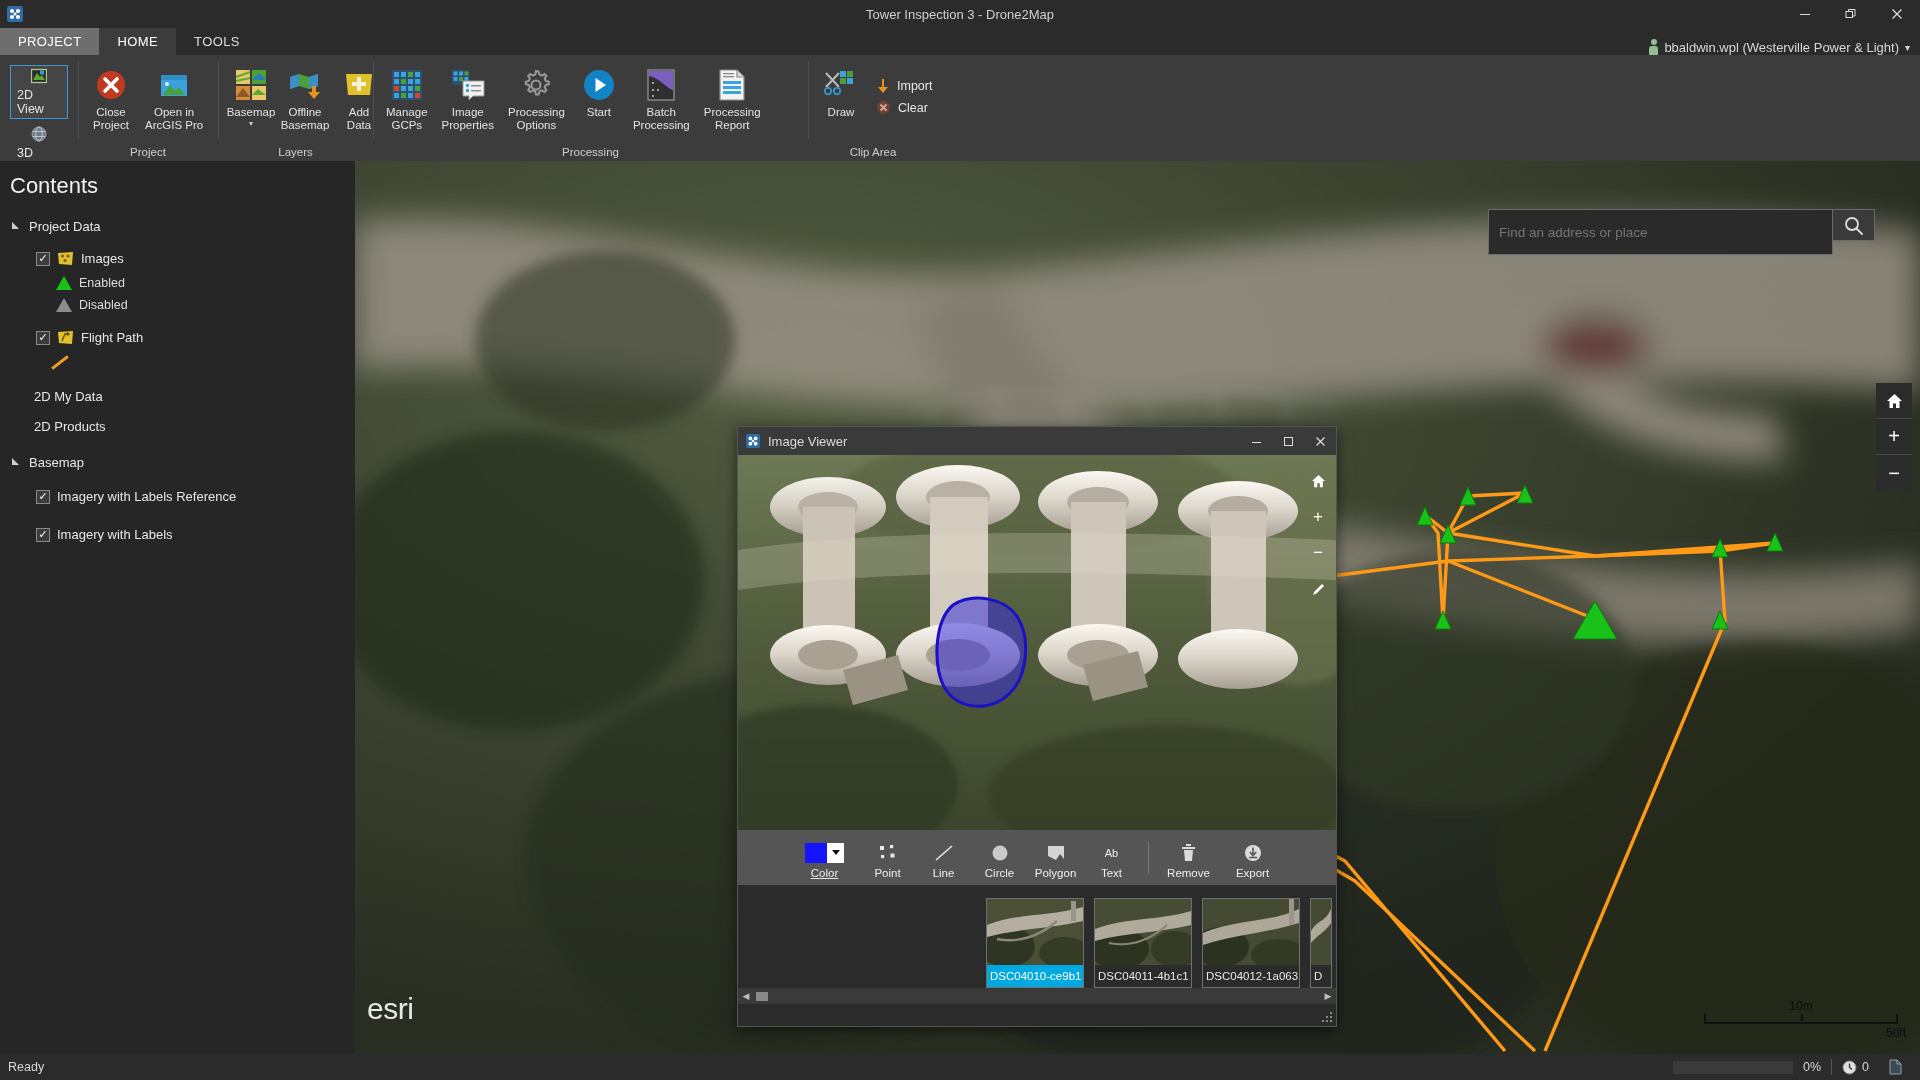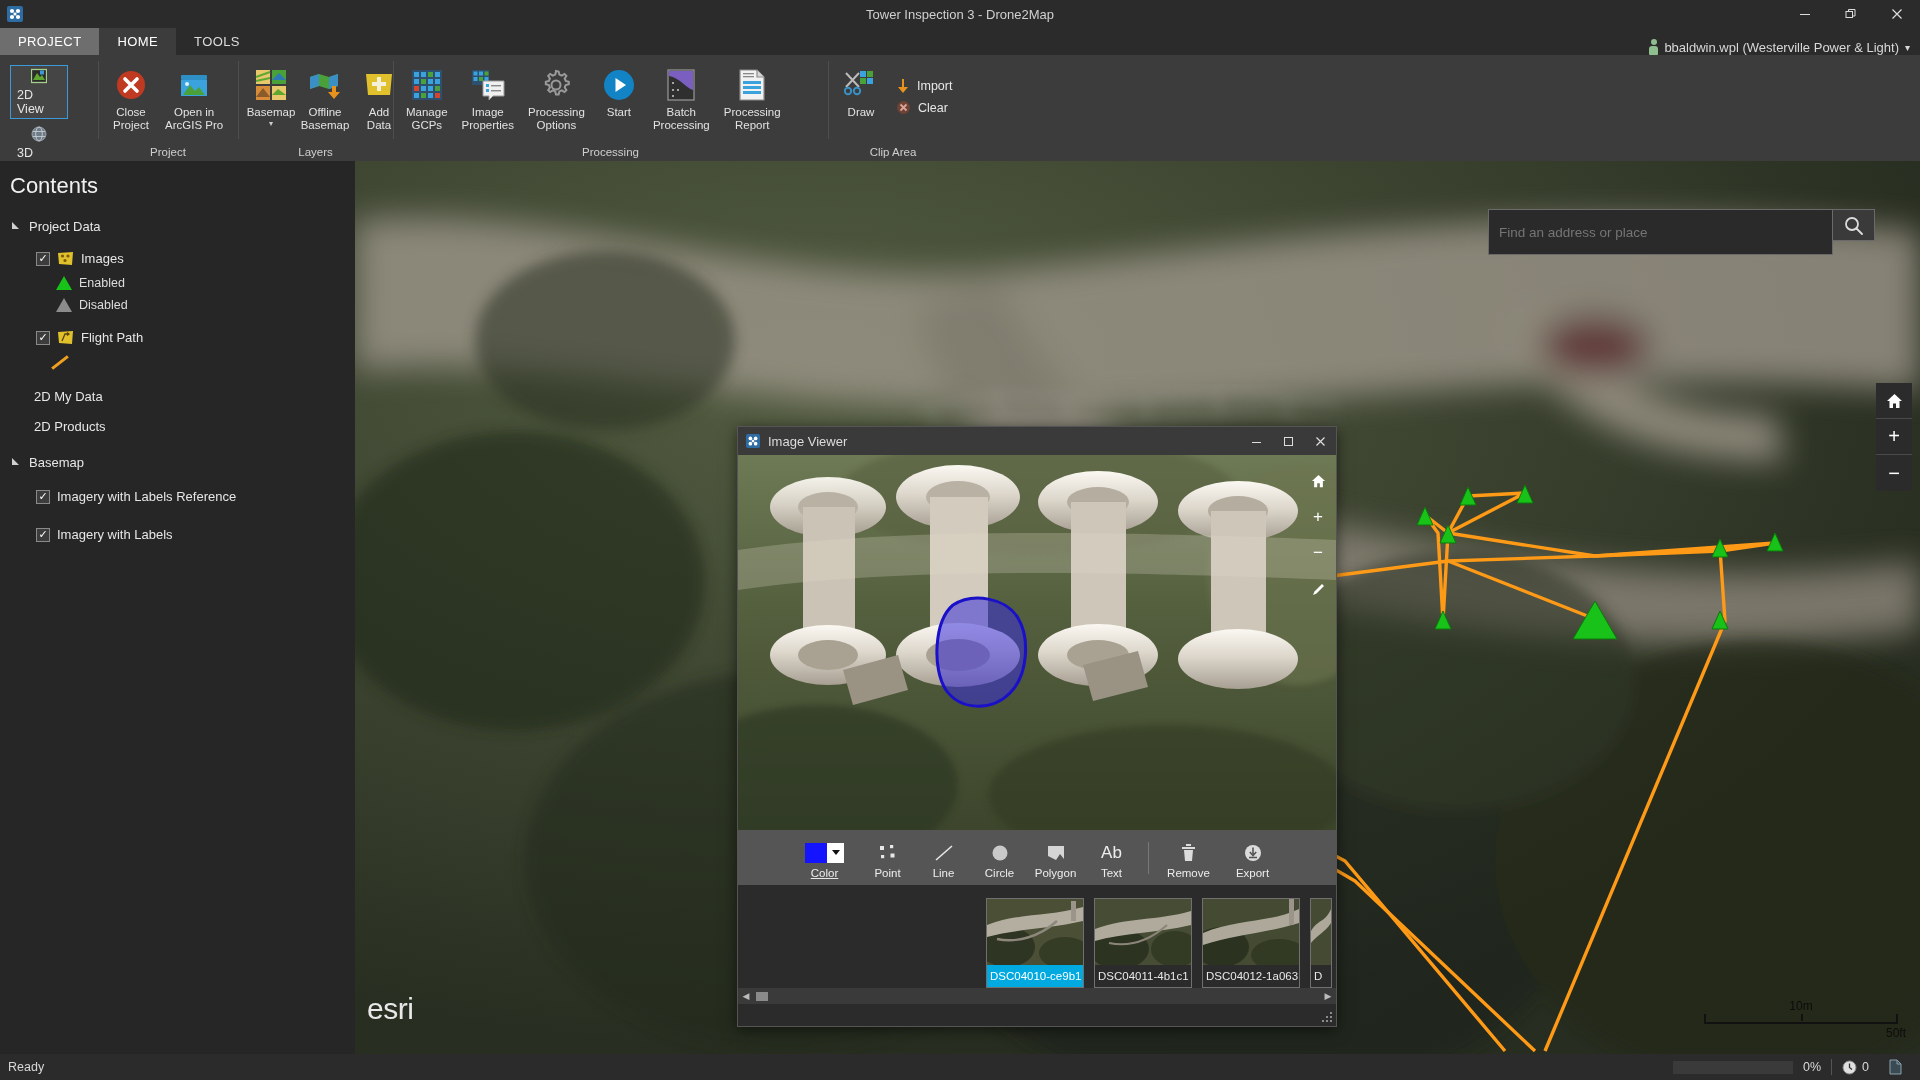--- a/index.html
+++ b/index.html
@@ -227,21 +227,21 @@
               <ellipse cx="8" cy="8" rx="3.3" ry="7" fill="none" stroke="#cfd6db" stroke-width=".8"></ellipse>
             </svg>
           </span>
           <span>3D Image</span>
         </div>
       </div>
     </div>
     <div class="rgroup-label">Map</div>
   </div>
 
-  <div class="rgroup" style="width:140px;margin-left:20px;">
+  <div class="rgroup" style="width:140px;">
     <div class="rgroup-body" style="padding-top:8px;">
       <div class="rbtn">
         <span class="ic">
           <svg width="34" height="34" viewBox="0 0 34 34">
             <circle cx="17" cy="17" r="14" fill="#c03a22"></circle>
             <path d="M11 11 L23 23 M23 11 L11 23" stroke="#fff" stroke-width="3.6" stroke-linecap="round"></path>
           </svg>
         </span>
         <span class="lb">Close
 Project</span>
@@ -816,21 +816,21 @@
         </div>
         <div class="tbtn">
           <span class="tic">
             <svg width="18" height="18" viewBox="0 0 18 18">
                 <path d="M1 2 L17 2 L17 15 L13 10 L9 16 L1 12 Z" fill="#d5d5d5"></path>
               </svg>
           </span>
           <span class="tlb">Polygon</span>
         </div>
         <div class="tbtn">
-          <span class="tic" style="font-size:17px;color:#ededed;">Ab</span>
+          <span class="tic" style="font-size:11px;color:#ededed;">Ab</span>
           <span class="tlb">Text</span>
         </div>
         <div class="tb-sep"></div>
         <div class="tbtn" style="width:64px;">
           <span class="tic">
             <svg width="15" height="18" viewBox="0 0 15 18" fill="#dcdcdc">
               <rect x="5" y="0" width="5" height="2"></rect>
                 <rect x="1" y="3" width="13" height="2"></rect>
               <path d="M3 6 H12 L11 17 H4 Z"></path>
             </svg>

